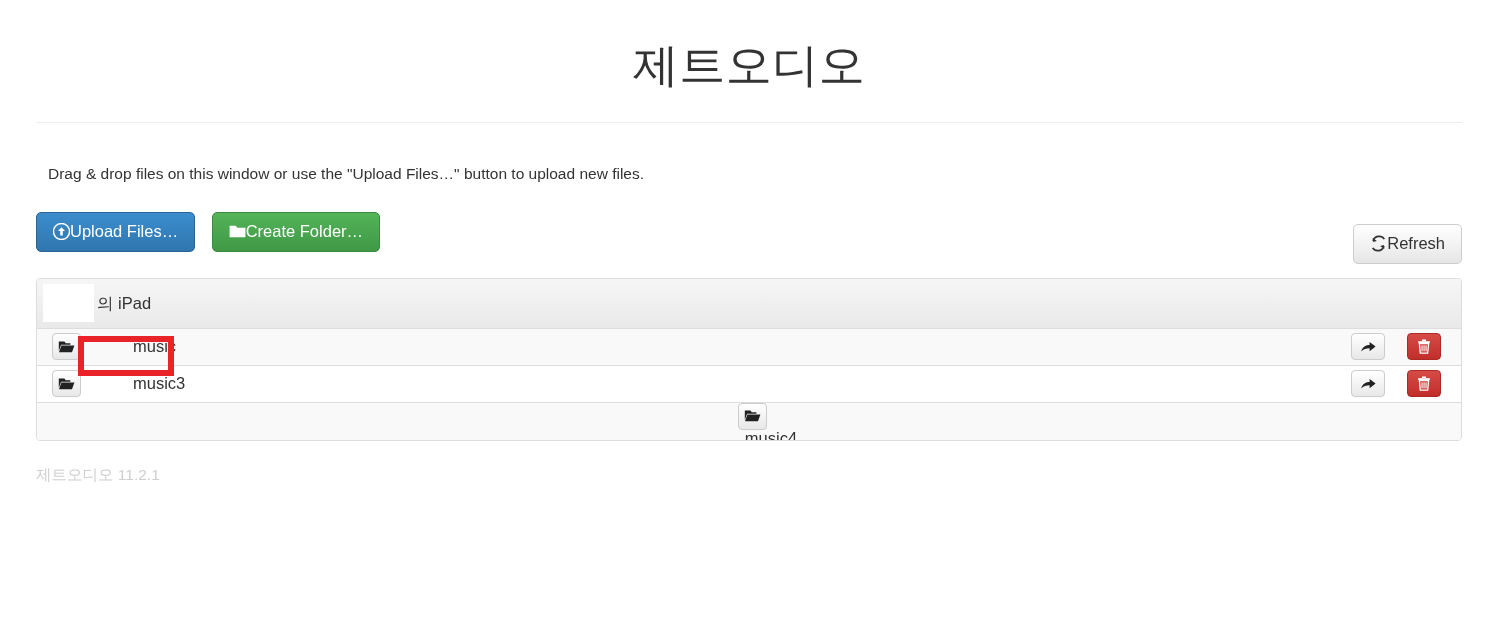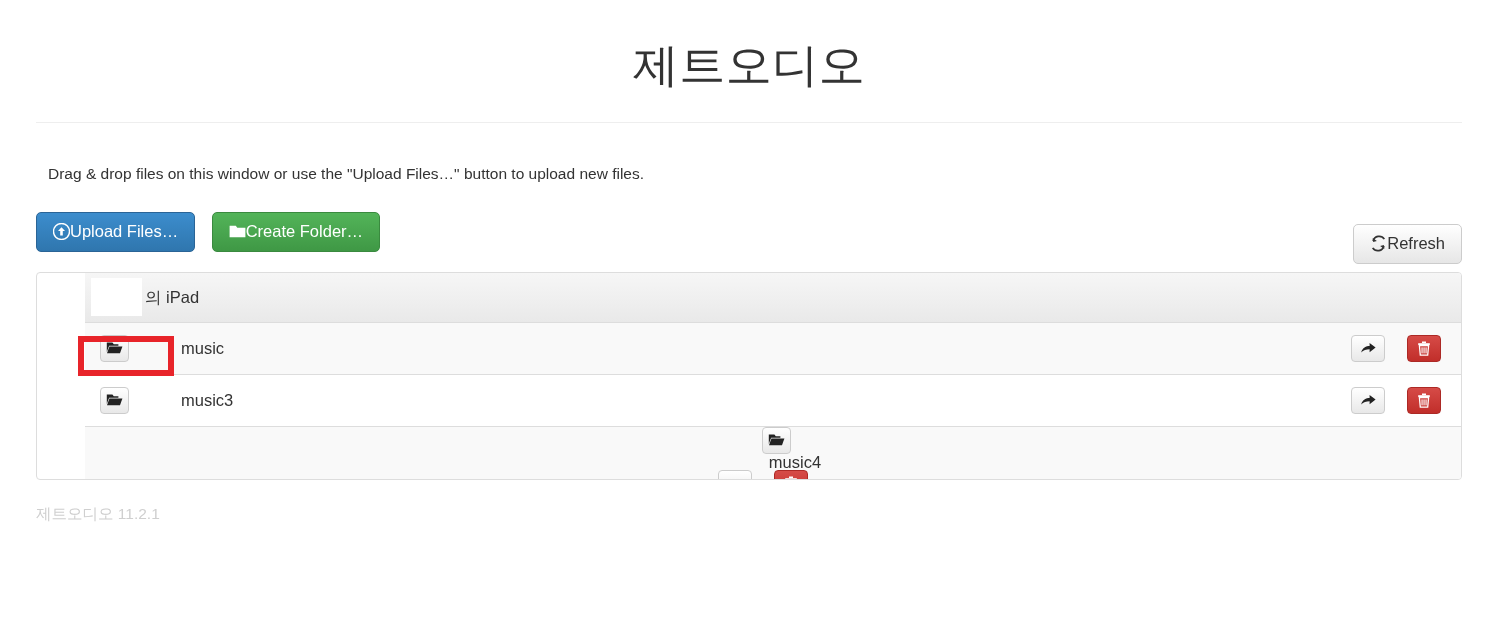--- a/index.html
+++ b/index.html
@@ -100,26 +100,25 @@
     align-items: center;
     justify-content: center;
     width: 17px;
     height: 17px;
     flex: 0 0 auto;
   }
   .btn .ico svg { display: block; }
 
   
   .panel {
-    margin-top: 16px;
+    margin-top: 22px;
     border: 1px solid #dddddd;
     border-radius: 4px;
     background: #ffffff;
     overflow: hidden;
-    padding-left: 48px;
   }
   .panel-head {
     height: 49px;
     display: flex;
     align-items: center;
     background: linear-gradient(to bottom, #f6f6f6 0%, #e9e9e9 100%);
     border-bottom: 1px solid #dddddd;
     padding: 0 0 0 6px;
     position: relative;
   }
@@ -132,21 +131,21 @@
   .head-label {
     font-size: 16.5px;
     color: #333333;
     line-height: 1;
     margin-left: 3px;
   }
 
   .row {
     display: flex;
     align-items: center;
-    height: 52px;
+    height: 37px;
     border-bottom: 1px solid #dddddd;
     position: relative;
     box-sizing: border-box;
     background: #ffffff;
   }
   .row:nth-child(odd) { background: #f9f9f9; }
   .row:last-child { border-bottom: 0; flex-direction: column; }
 
   .row-icon-cell {
     width: 52px;

